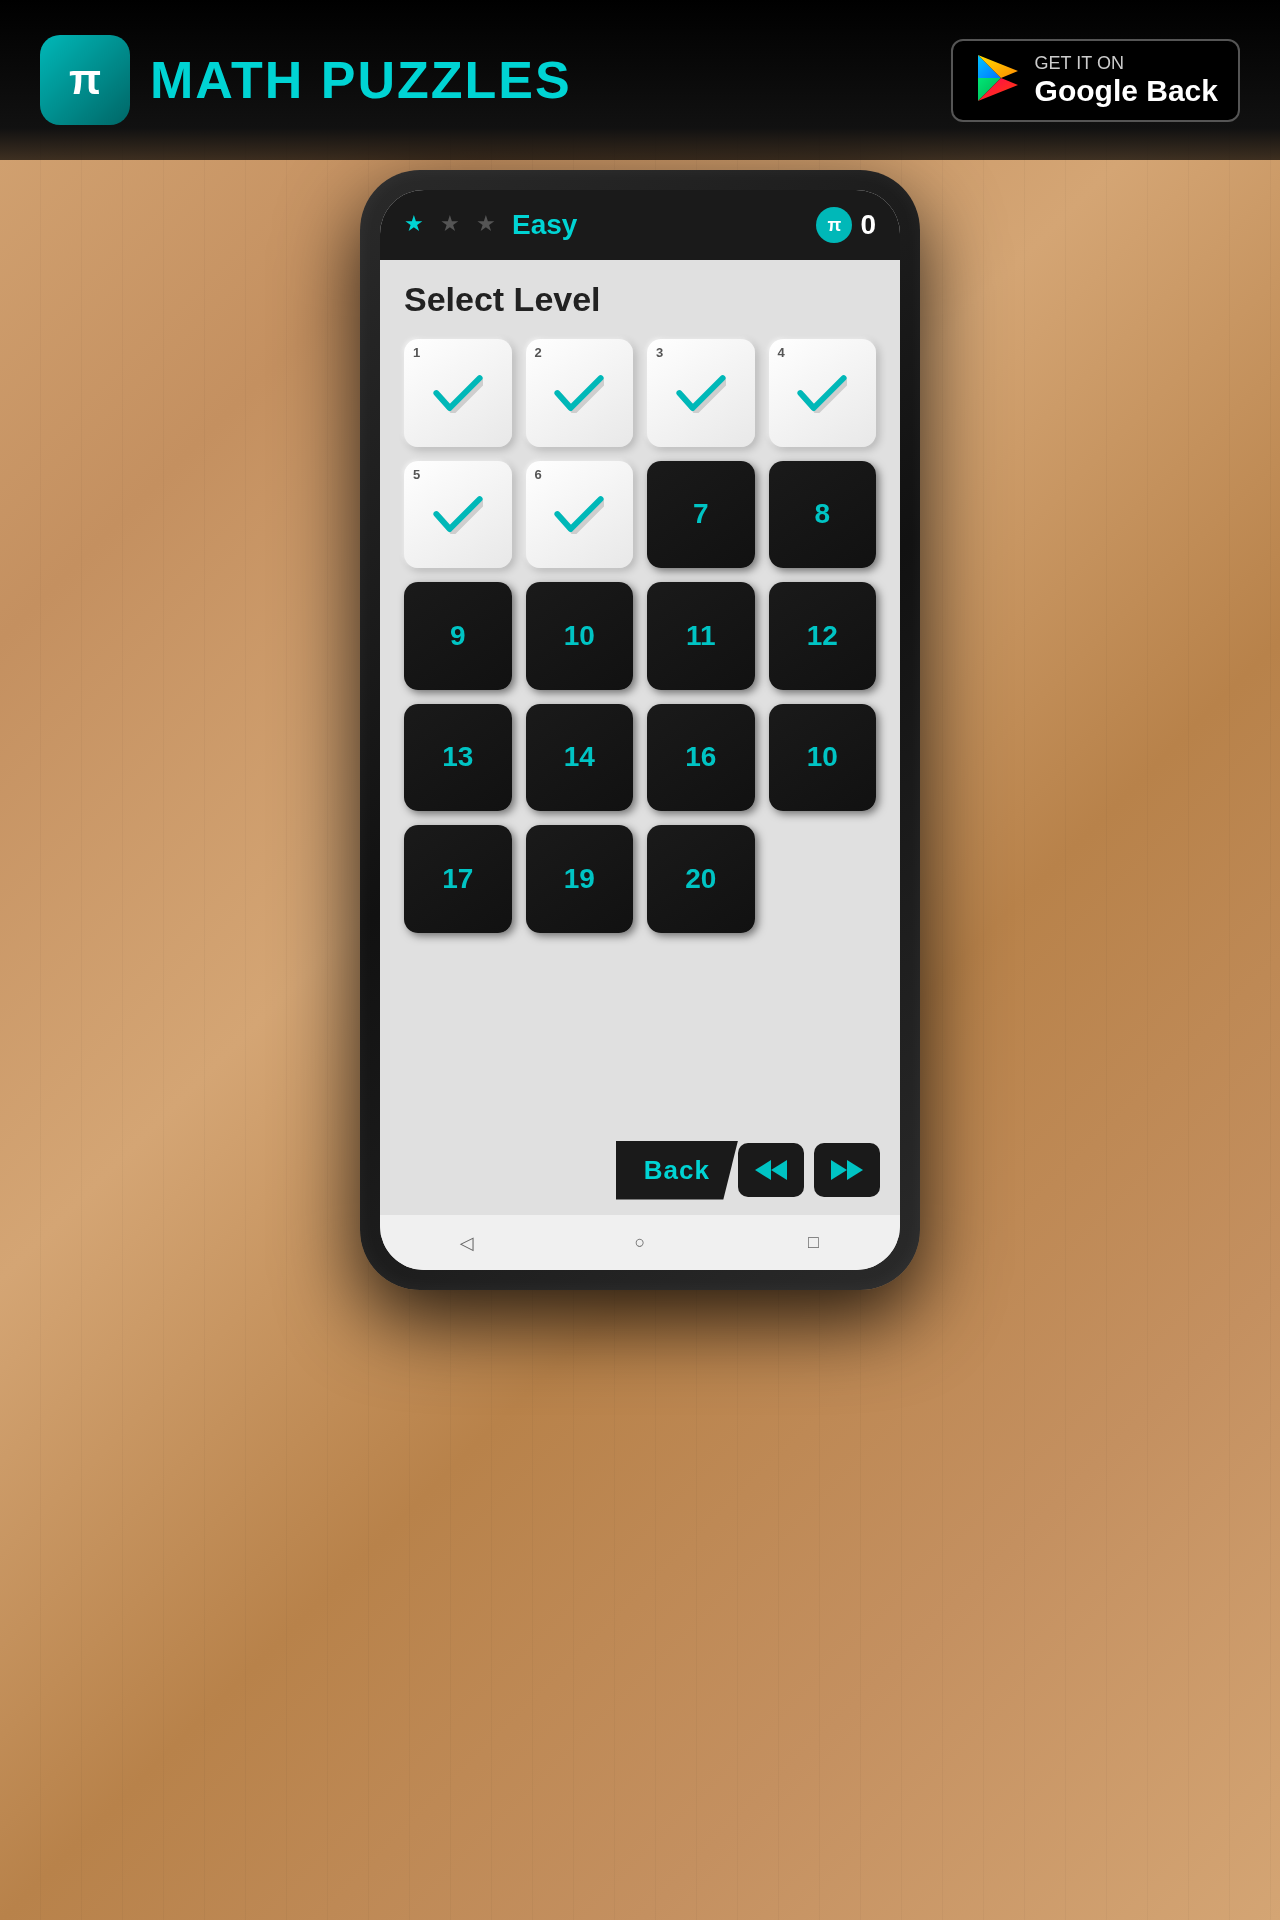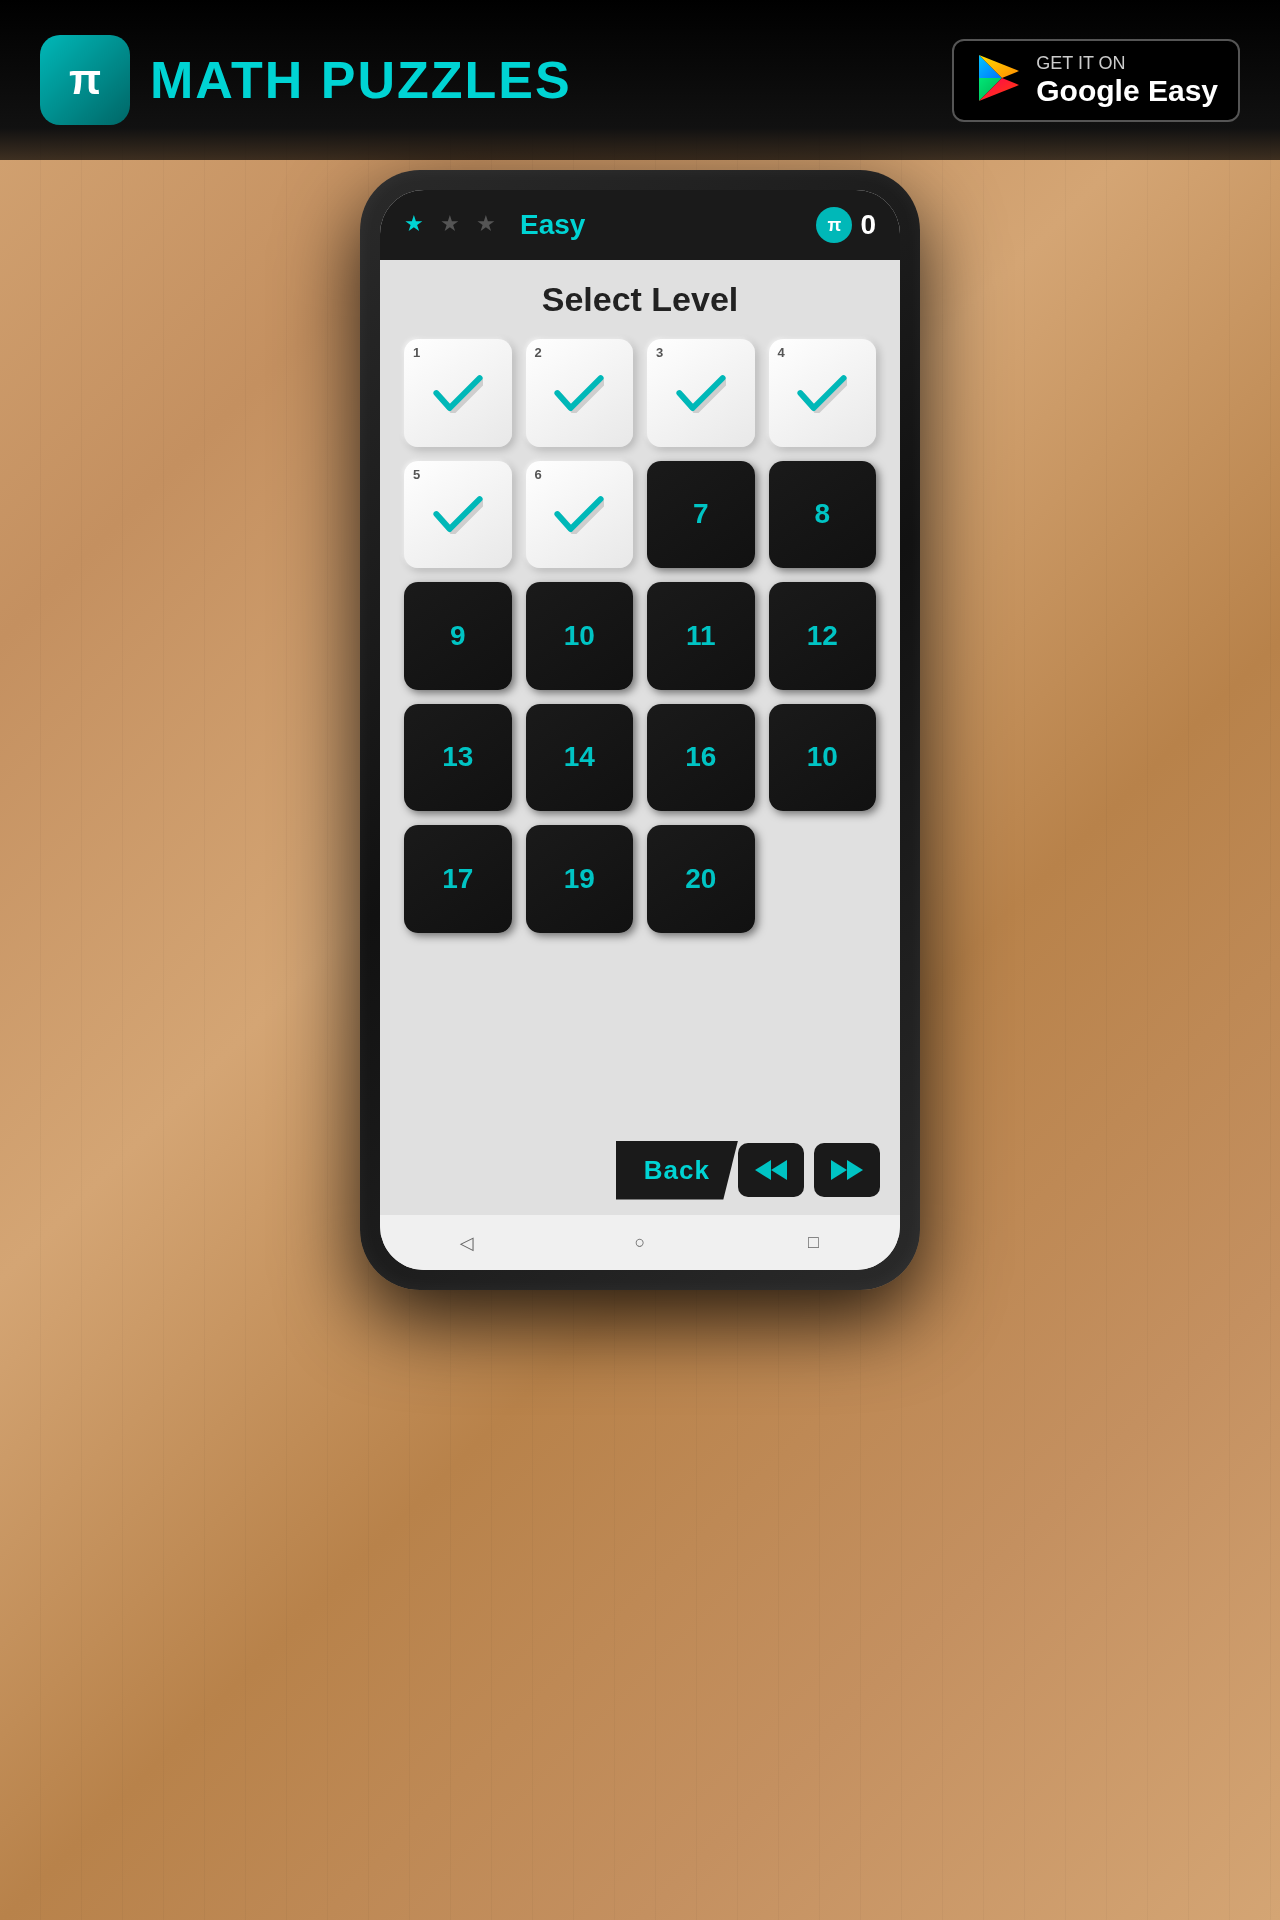--- a/index.html
+++ b/index.html
@@ -150,21 +150,20 @@
       color: #00b8b8;
       font-size: 22px;
     }
     .star.filled { color: #00d4d4; }
     .star.empty { color: #555; }
 
     .difficulty-label {
       font-size: 28px;
       font-weight: bold;
       color: #00d4d4;
-      margin-left: 8px;
     }
 
     .score-container {
       display: flex;
       align-items: center;
       gap: 8px;
     }
     .pi-score-circle {
       width: 36px;
       height: 36px;
@@ -190,21 +189,21 @@
       padding: 20px 24px;
       display: flex;
       flex-direction: column;
       gap: 16px;
       overflow: hidden;
     }
 
     .select-level-title {
       font-size: 34px;
       font-weight: 900;
-      text-align: center;
+      text-align: left;
       color: #222;
       margin-bottom: 4px;
     }
 
     .levels-grid {
       display: grid;
       grid-template-columns: repeat(4, 1fr);
       gap: 14px;
     }
 
@@ -339,21 +338,21 @@
           <stop offset="100%" style="stop-color:#00b04f"></stop>
         </linearGradient>
       </defs>
       <polygon points="5,2 5,25 28,25" fill="url(#g1)"></polygon>
       <polygon points="5,25 5,48 28,25" fill="url(#g4)"></polygon>
       <polygon points="28,25 5,2 45,18" fill="url(#g2)"></polygon>
       <polygon points="28,25 45,32 5,48" fill="url(#g3)"></polygon>
     </svg>
     <div class="gp-text">
       <span class="get-it">GET IT ON</span>
-      <span class="google-play">Google Easy</span>
+      <span class="google-play">Google Back</span>
     </div>
   </div>
 </div>
 
 <div class="phone-container">
   <div class="phone-outer">
     <div class="phone-screen">
 
       <div class="phone-top-bar">
         <div class="stars-container">

